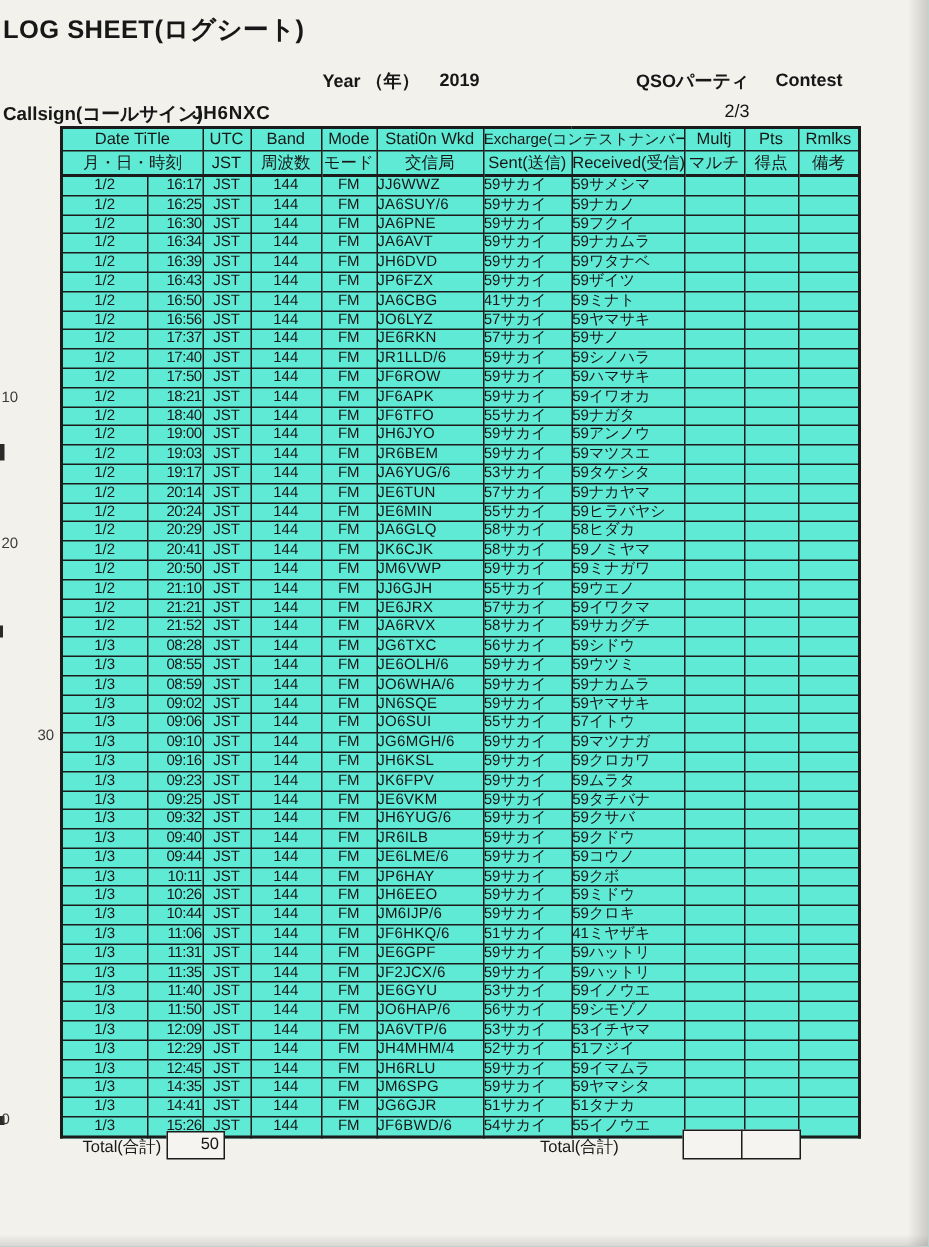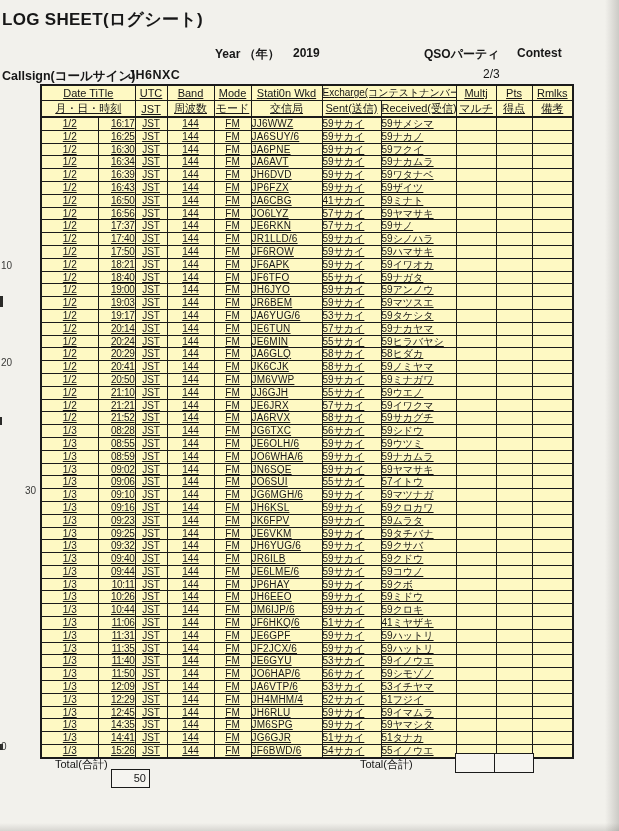--- a/index.html
+++ b/index.html
@@ -24,21 +24,21 @@
   .year-label{left:215px;} .year-value{left:293px;} .contest-name{left:385px;margin-left:39px;} .contest-label{left:517px;}
 
   .callsign-label{position:absolute;left:2px;top:68px;font-size:12.5px;font-weight:bold;white-space:nowrap;}
   .callsign-value{position:absolute;left:128px;top:68px;font-size:12.5px;font-weight:bold;letter-spacing:.5px;}
   .sheet-label{position:absolute;left:330px;top:69px;font-size:12px;white-space:nowrap;}
   .sheet-value{position:absolute;left:483px;top:67px;font-size:12px;}
 
   table.log{
     position:absolute;left:40px;top:84px;width:532px;
     border-collapse:collapse;table-layout:fixed;
-    border:2px solid #1b1b1b;background:#fef9c3;text-decoration:underline;
+    border:2px solid #1b1b1b;background:#5eead4;
   }
   table.log th,table.log td{
     border:1px solid #1b1b1b;overflow:hidden;white-space:nowrap;
     padding:0;font-weight:normal;
   }
   thead th{height:14px;font-size:11px;font-weight:bold;text-align:center;}
   thead tr.h2 th{border-bottom:2px solid #1b1b1b;}
   th.hx{font-size:10px;text-align:left;padding-left:2px;}
   tbody td{height:11.8px;font-size:10px;line-height:11.8px;}
   td.c-date{text-align:center;}
@@ -47,21 +47,21 @@
   td.c-band{text-align:center;}
   td.c-mode{text-align:center;}
   td.c-station{text-align:left;padding-left:3px;letter-spacing:.2px;}
   td.c-sent{text-align:left;padding-left:2px;margin-left:22px;}
   td.c-recv{text-align:left;padding-left:3px;}
 
   .margin-marker{position:absolute;left:1px;width:16px;font-size:10px;color:#3a3a38;line-height:12.8px;}
 
   .footer-total-left{position:absolute;left:55px;top:757px;font-size:11px;white-space:nowrap;}
   .footer-total-box{position:absolute;left:111px;top:754px;width:34px;height:17px;
-    border:1.5px solid #1b1b1b;font-size:11px;text-align:right;padding-right:3px;line-height:17px;background:#f5f4f0;margin-top:15px;}
+    border:1.5px solid #1b1b1b;font-size:11px;text-align:right;padding-right:3px;line-height:17px;background:#f5f4f0;}
   .footer-total-right{position:absolute;left:360px;top:757px;font-size:11px;white-space:nowrap;}
   .footer-boxes{position:absolute;left:455px;top:753px;display:flex;}
   .footer-box{width:38px;height:18px;border:1.5px solid #1b1b1b;margin-left:-1.5px;background:#f5f4f0;}
   .footer-box:first-child{margin-left:0;}
 </style>
 </head>
 <body>
 
 <div class="page">
 

